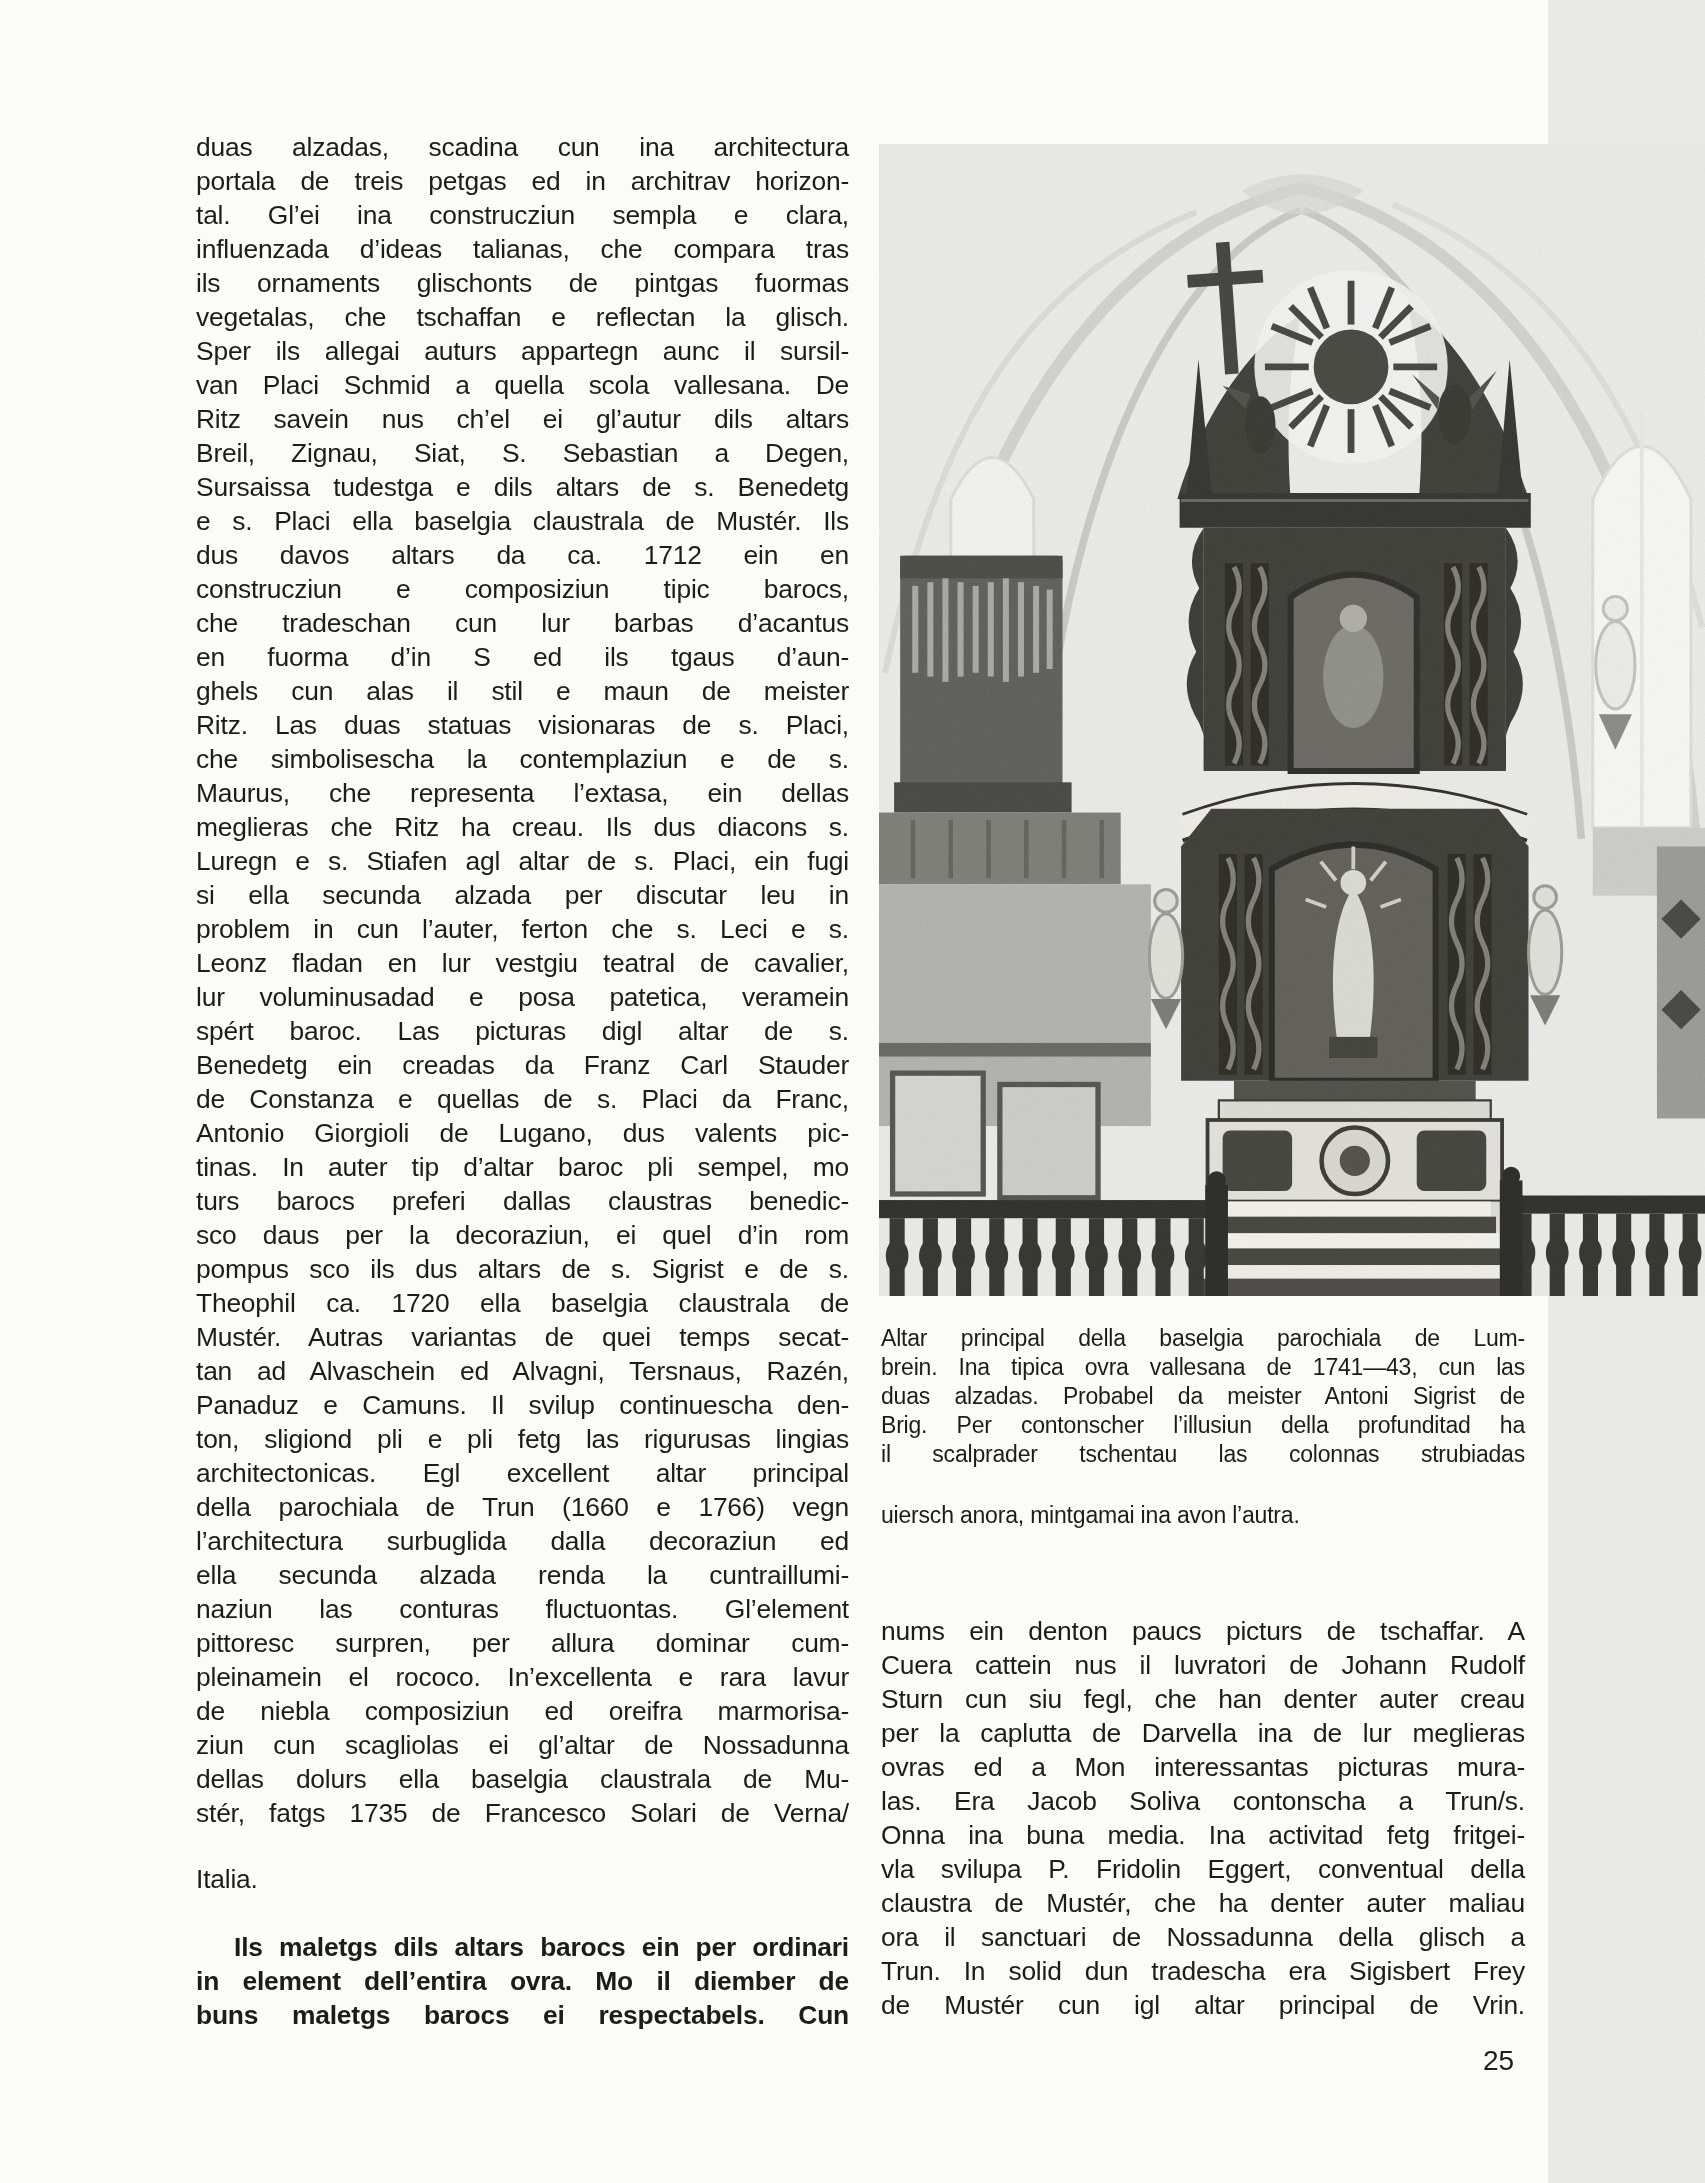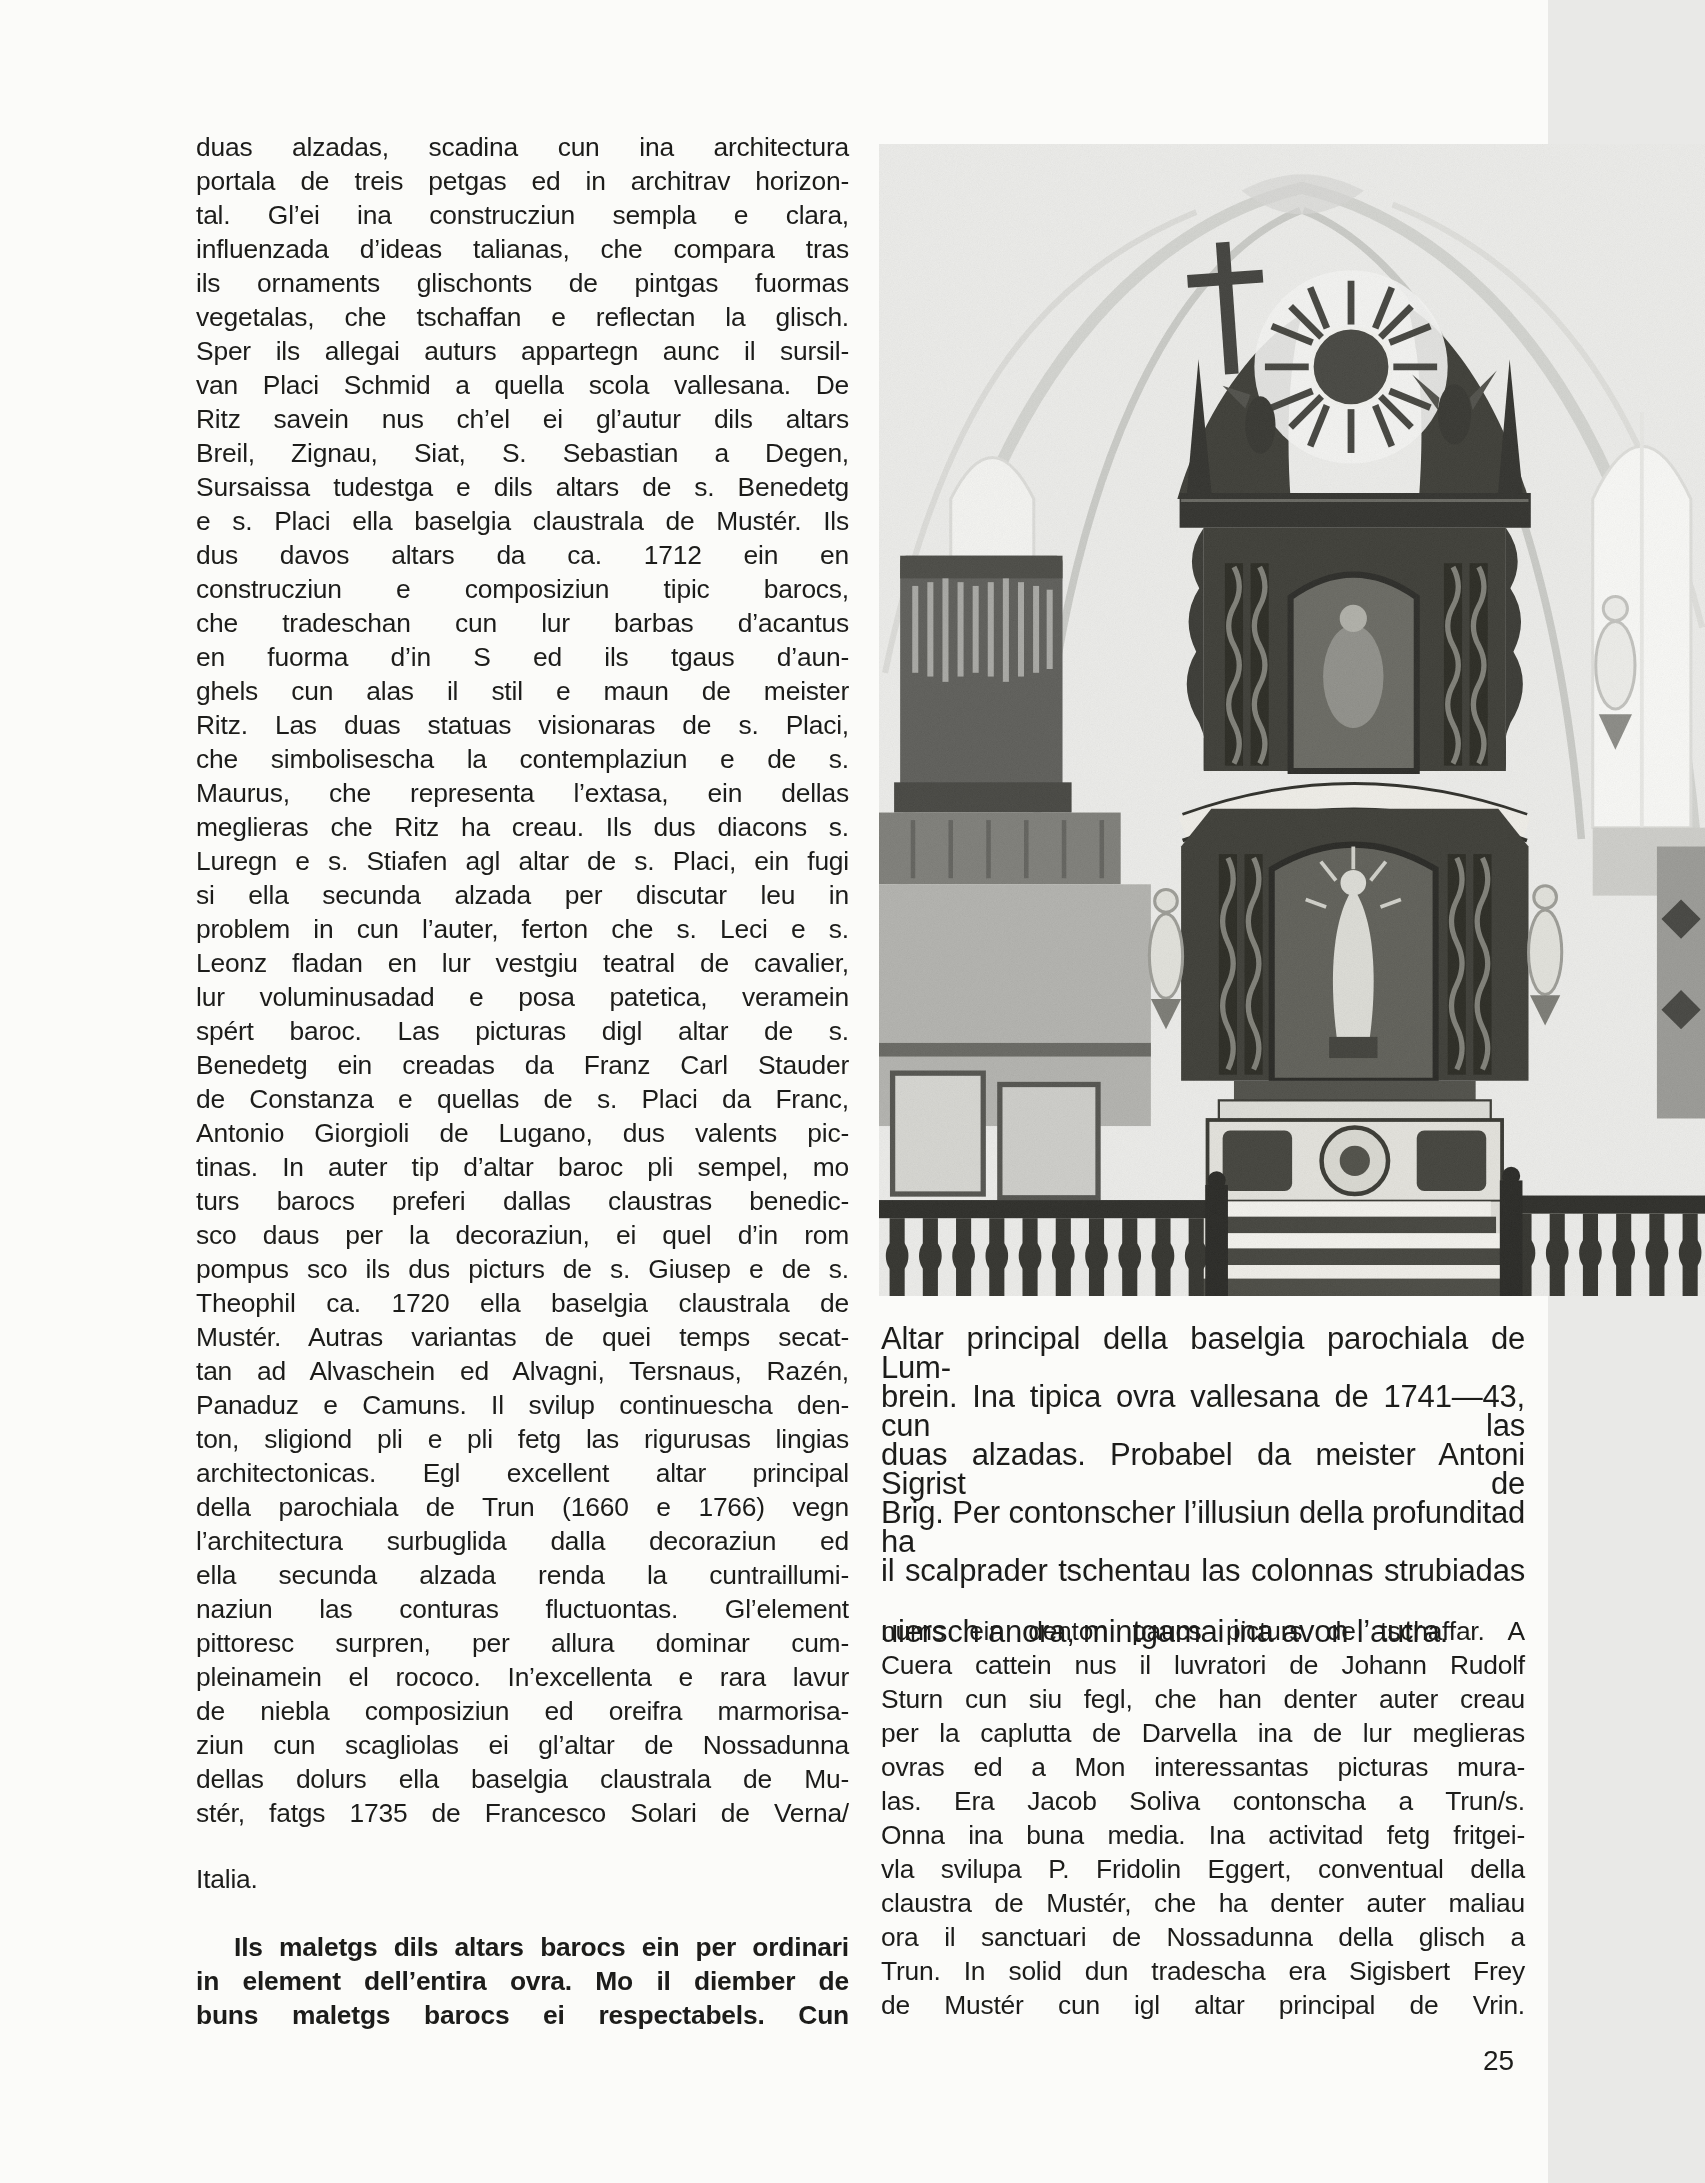--- a/index.html
+++ b/index.html
@@ -9,21 +9,21 @@
   .col{position:absolute;font-size:26.4px;letter-spacing:-0.2px;}
   .left-col{left:196px;top:130px;width:653px;}
   .right-col{left:881px;top:1614px;width:644px;}
   .para{margin:0;}
   .para + .para{margin-top:34px;font-weight:bold;}
   .tline{line-height:34px;text-align:justify;text-align-last:justify;white-space:normal;}
   .tline-last{text-align-last:left;margin-top:32px;}
   .para-indent .tline:first-child{text-indent:38px;}
   .figure{position:absolute;left:879px;top:144px;width:827px;}
   .photo-svg{display:block;width:827px;height:1152px;background:#e8e8e5;}
-  .caption{position:absolute;left:881px;top:1324px;width:644px;font-size:31px;letter-spacing:-0.2px;}
+  .caption{position:absolute;left:881px;top:1324px;width:644px;font-size:23px;letter-spacing:-0.2px;}
   .caption .tline{line-height:29px;}
   .page-num{position:absolute;left:1483px;top:2044px;font-size:28px;line-height:33px;}
 </style>
 </head>
 <body>
 
 <div class="page">
 
   <div class="col left-col">
     <div class="para">
@@ -53,21 +53,21 @@
         <div class="tline">problem in cun l’auter, ferton che s. Leci e s.</div>
         <div class="tline">Leonz fladan en lur vestgiu teatral de cavalier,</div>
         <div class="tline">lur voluminusadad e posa patetica, veramein</div>
         <div class="tline">spért baroc. Las picturas digl altar de s.</div>
         <div class="tline">Benedetg ein creadas da Franz Carl Stauder</div>
         <div class="tline">de Constanza e quellas de s. Placi da Franc,</div>
         <div class="tline">Antonio Giorgioli de Lugano, dus valents pic-</div>
         <div class="tline">tinas. In auter tip d’altar baroc pli sempel, mo</div>
         <div class="tline">turs barocs preferi dallas claustras benedic-</div>
         <div class="tline">sco daus per la decoraziun, ei quel d’in rom</div>
-        <div class="tline">pompus sco ils dus picturs de s. Giusep e de s.</div>
+        <div class="tline">pompus sco ils dus altars de s. Sigrist e de s.</div>
         <div class="tline">Theophil ca. 1720 ella baselgia claustrala de</div>
         <div class="tline">Mustér. Autras variantas de quei temps secat-</div>
         <div class="tline">tan ad Alvaschein ed Alvagni, Tersnaus, Razén,</div>
         <div class="tline">Panaduz e Camuns. Il svilup continuescha den-</div>
         <div class="tline">ton, sligiond pli e pli fetg las rigurusas lingias</div>
         <div class="tline">architectonicas. Egl excellent altar principal</div>
         <div class="tline">della parochiala de Trun (1660 e 1766) vegn</div>
         <div class="tline">l’architectura surbuglida dalla decoraziun ed</div>
         <div class="tline">ella secunda alzada renda la cuntraillumi-</div>
         <div class="tline">naziun las conturas fluctuontas. Gl’element</div>

